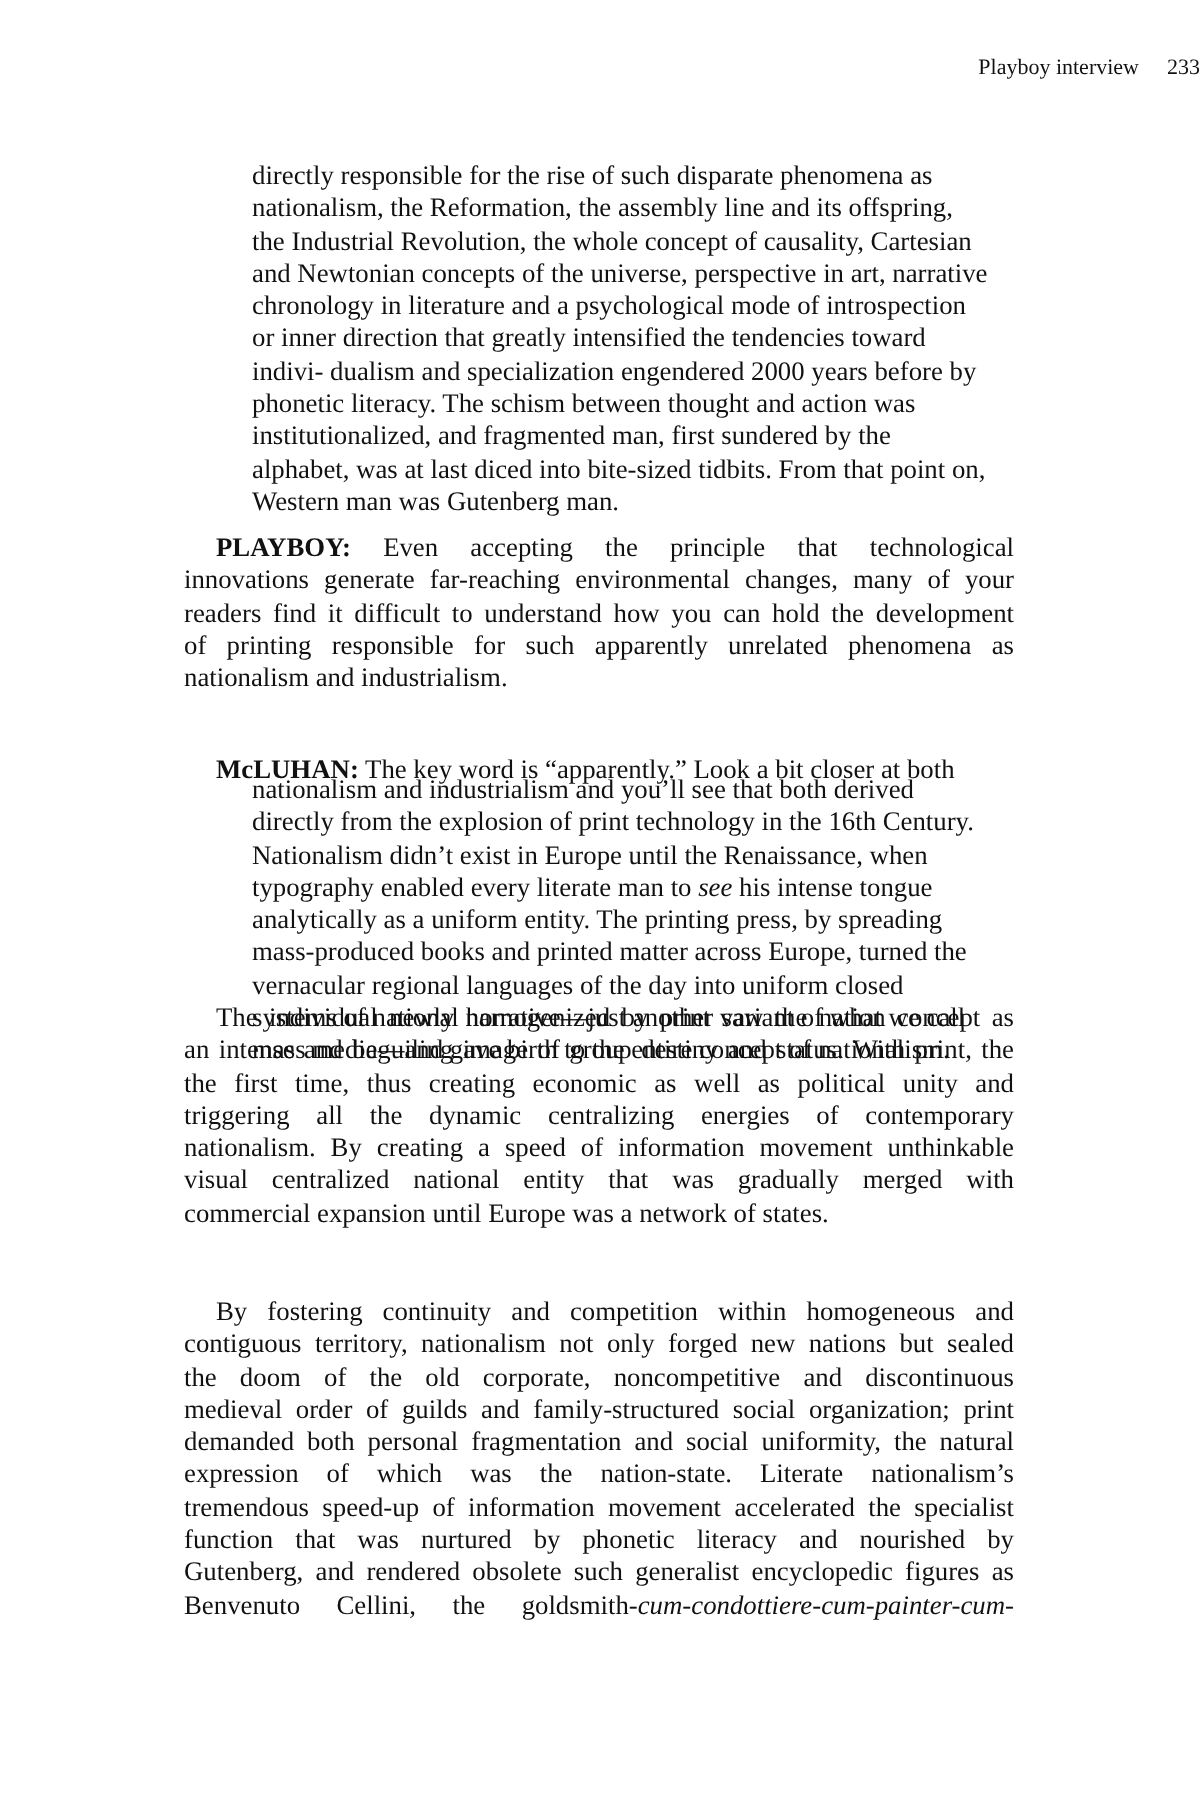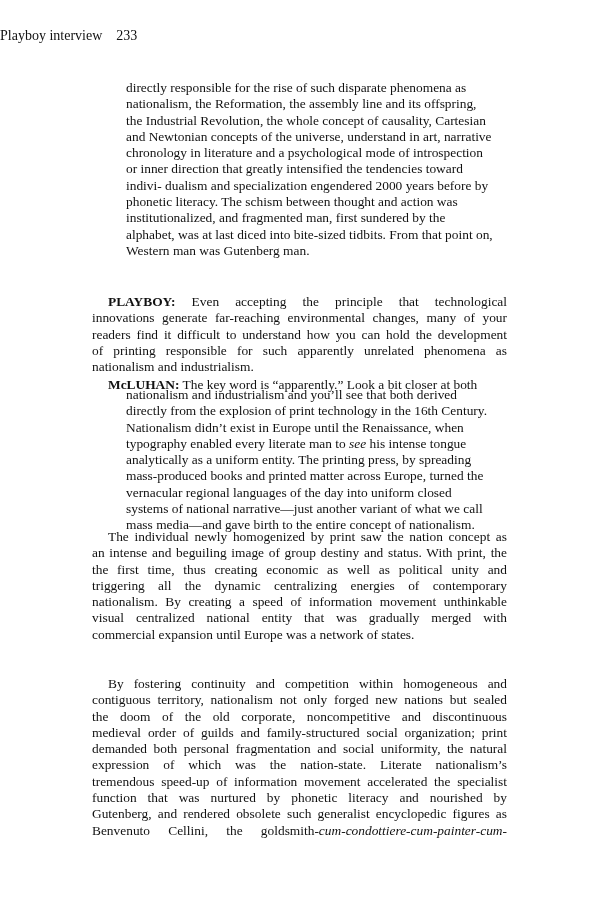--- a/index.html
+++ b/index.html
@@ -1,42 +1,42 @@
 <!DOCTYPE html>
 <html><head>
 <meta charset="utf-8">
 <style>
   html, body { margin: 0; padding: 0; background: #ffffff; }
   body { width: 600px; height: 900px; position: relative; overflow: hidden;
          font-family: "Liberation Serif", serif; color: #111; font-size: 13.4px; }
-  .header { position: absolute; top: 28px; left: 0; width: 600px; text-align: left; font-size: 14px; }
+  .header { position: absolute; top: 28px; left: 0; width: 600px; text-align: right; font-size: 11px; }
   .header .pg { margin-left: 14px; }
   .block { position: absolute; left: 126px; width: 384px; top: 80px; line-height: 16.3px; }
   .block div { white-space: nowrap; }
   .body { position: absolute; left: 92px; width: 415px; line-height: 16.3px; }
   .jl { text-align: justify; text-align-last: justify; white-space: nowrap; }
   .jl.last { text-align-last: left; }
-  .ind { padding-left: 16px; margin-top: 28px; }
+  .ind { padding-left: 16px; }
   .mc { position: absolute; left: 108px; top: 377px; line-height: 16.3px; text-align: center; }
   .mcind { position: absolute; left: 126px; width: 384px; top: 387px; line-height: 16.3px; }
   .mcind div { white-space: nowrap; }
   b { font-weight: bold; }
 </style>
 </head>
 <body>
 
 <div class="header">
   <span>Playboy interview</span><span class="pg">233</span>
 </div>
 
 <div class="block">
   <div>directly responsible for the rise of such disparate phenomena as</div>
   <div>nationalism, the Reformation, the assembly line and its offspring,</div>
   <div>the Industrial Revolution, the whole concept of causality, Cartesian</div>
-  <div>and Newtonian concepts of the universe, understand in art, narrative</div>
+  <div>and Newtonian concepts of the universe, perspective in art, narrative</div>
   <div>chronology in literature and a psychological mode of introspection</div>
   <div>or inner direction that greatly intensified the tendencies toward</div>
   <div>indivi- dualism and specialization engendered 2000 years before by</div>
   <div>phonetic literacy. The schism between thought and action was</div>
   <div>institutionalized, and fragmented man, first sundered by the</div>
   <div>alphabet, was at last diced into bite-sized tidbits. From that point on,</div>
   <div>Western man was Gutenberg man.</div>
 </div>
 
 <div class="body" style="top:266px;">

